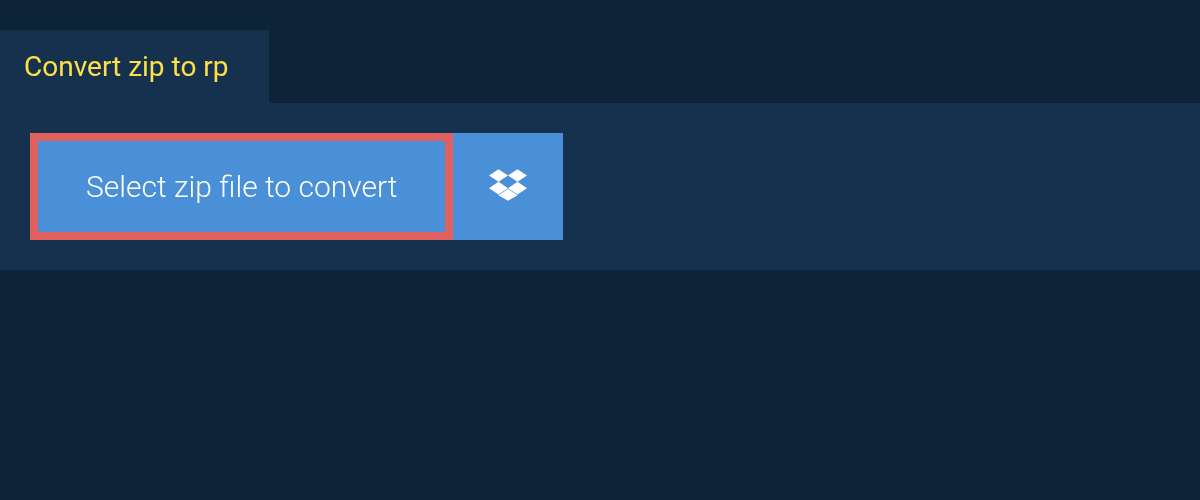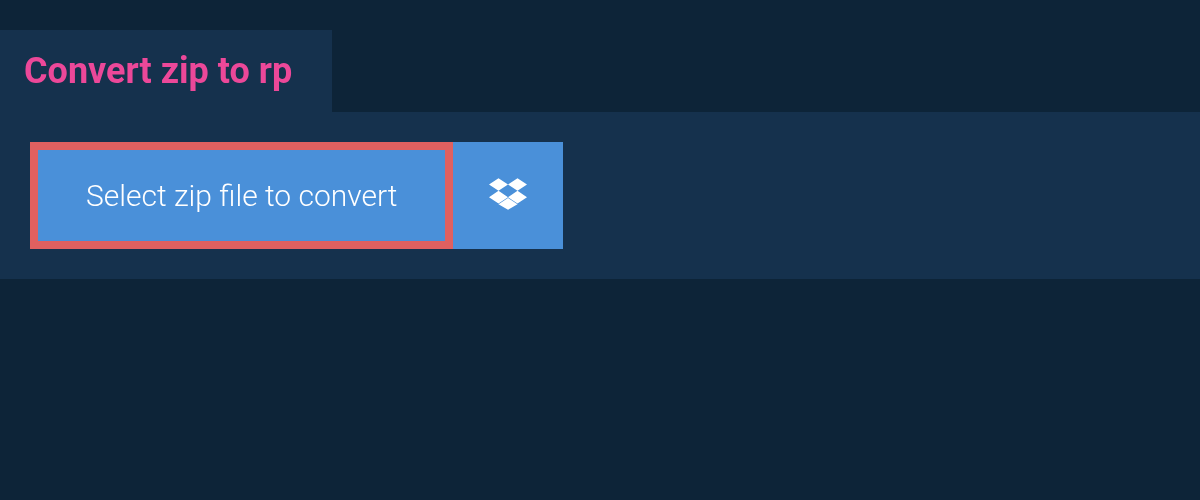--- a/index.html
+++ b/index.html
@@ -10,23 +10,23 @@
     body {
       width: 1200px;
       height: 500px;
       background: #0d2438;
       font-family: -apple-system, BlinkMacSystemFont, "Segoe UI", Roboto, Helvetica, Arial, sans-serif;
       overflow: hidden;
     }
     .tab {
       display: inline-block;
       background: #15314d;
-      color: #ec4899;
-      font-size: 36px;
-      font-weight: 700;
+      color: #fde047;
+      font-size: 28px;
+      font-weight: 400;
       padding: 20px 40px 20px 24px;
       margin-top: 30px;
     }
     .panel {
       background: #15314d;
       padding: 30px;
       width: 100%;
     }
     .button-row {
       display: flex;

